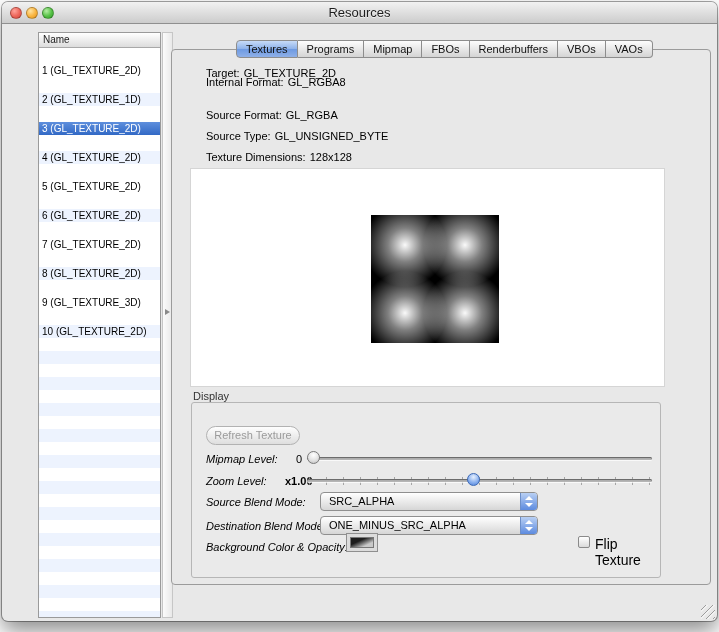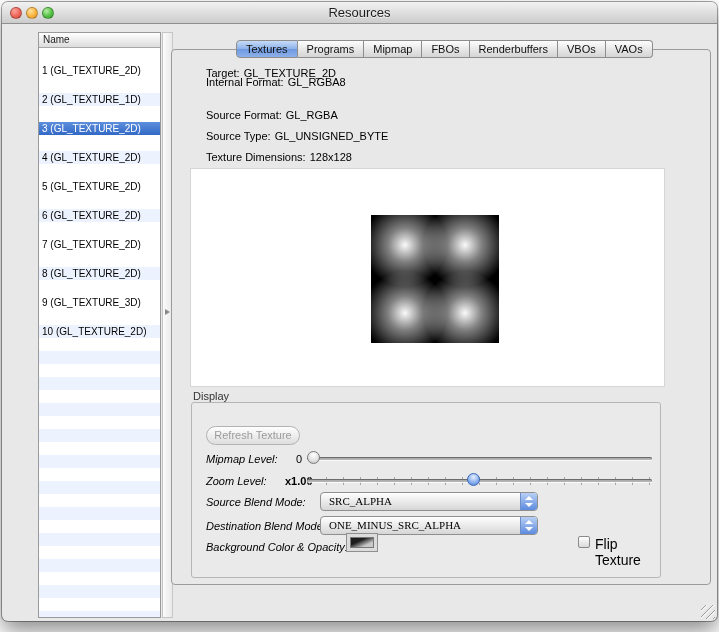--- a/index.html
+++ b/index.html
@@ -74,21 +74,21 @@
   .track { position:absolute; left:0; right:0; top:6px; height:3px; border-radius:2px;
     background:#b5b5b5; box-shadow:inset 0 1px 1px rgba(0,0,0,0.45), 0 1px 0 rgba(255,255,255,0.7); }
   .ticks { position:absolute; left:2px; right:2px; top:4px; height:8px;
     background:repeating-linear-gradient(90deg,#8e8e8e 0 1px,transparent 1px 17px); opacity:0.75; }
   .thumb { position:absolute; top:0; width:13px; height:13px; border-radius:50%;
     border:1px solid #7a7a7a; background:radial-gradient(circle at 50% 28%, #ffffff, #e2e2e2 55%, #bcbcbc); }
   .thumb.blue { border:1px solid #3c69b5;
     background:radial-gradient(circle at 50% 28%, #e7f0fd, #8cb2ef 55%, #4c7fd8); }
   .popup { position:absolute; left:128px; width:218px; height:19px; border:1px solid #8f8f8f; border-radius:4px;
     background:linear-gradient(#ffffff,#d6d6d6); font-size:11px; line-height:17px; color:#000; }
-  .popup .ptext { padding-left:8px; white-space:nowrap;font-family:Liberation Serif, serif; }
+  .popup .ptext { padding-left:8px; white-space:nowrap; }
   .popup .parrows { position:absolute; top:0; right:0; bottom:0; width:17px; border-left:1px solid #6d8fc9;
     border-radius:0 3px 3px 0; background:linear-gradient(#b9d0f4,#5d8bdf); }
   .arrow-up, .arrow-down { position:absolute; left:4px; width:0; height:0;
     border-left:4px solid transparent; border-right:4px solid transparent; }
   .arrow-up   { top:3px;  border-bottom:4px solid #fff; }
   .arrow-down { bottom:3px; border-top:4px solid #fff; }
   .colorwell { position:absolute; left:154px; top:130px; width:32px; height:19px;
     border:1px solid #8f8f8f; background:#dcdcdc; padding:3px; }
   .colorwell .swatch { width:100%; height:100%; background:linear-gradient(155deg,#1d1d1d 35%,#c9c9c9 75%); border:1px solid #777; }
   .checkbox { position:absolute; left:386px; top:133px; width:12px; height:12px; border:1px solid #8a8a8a;

